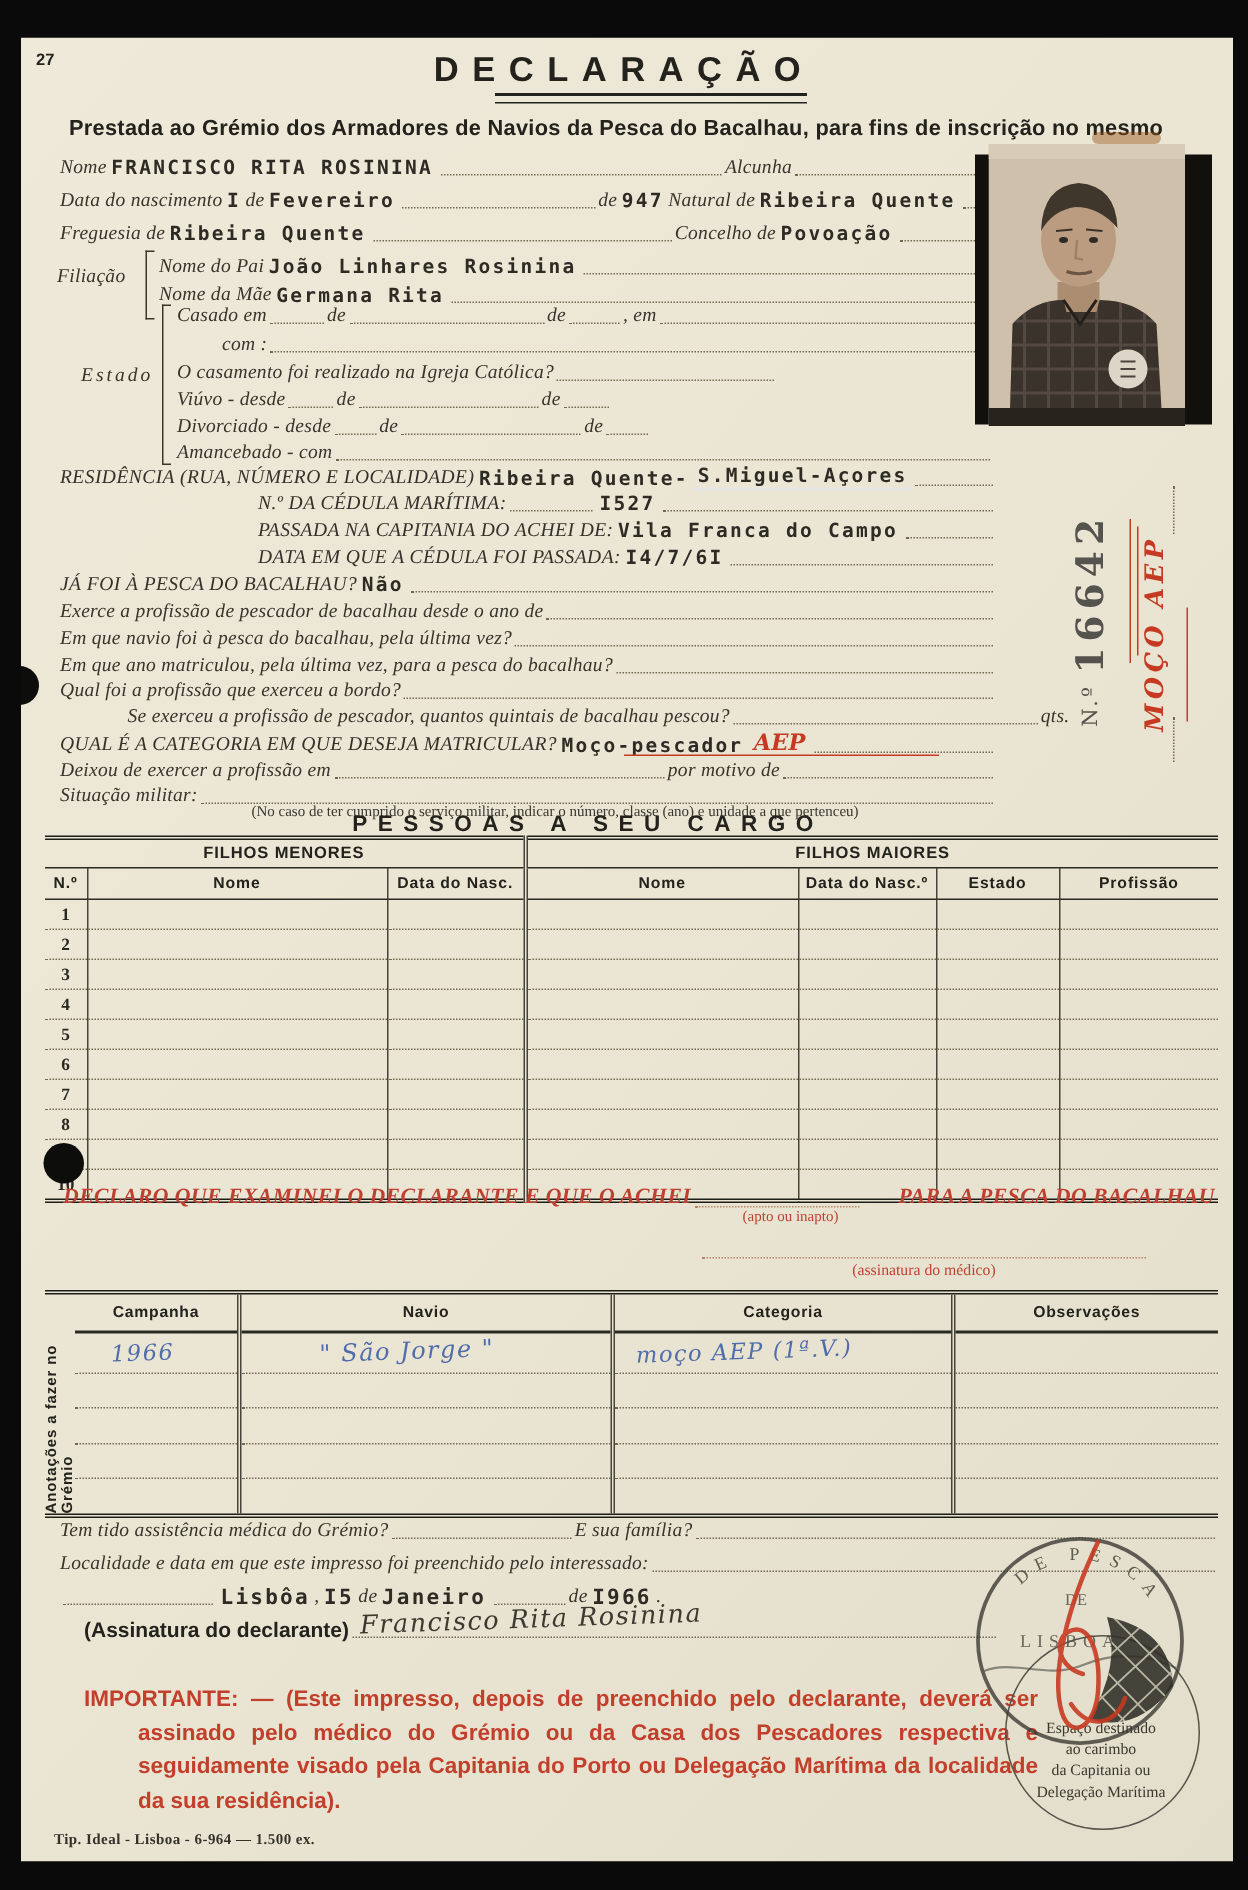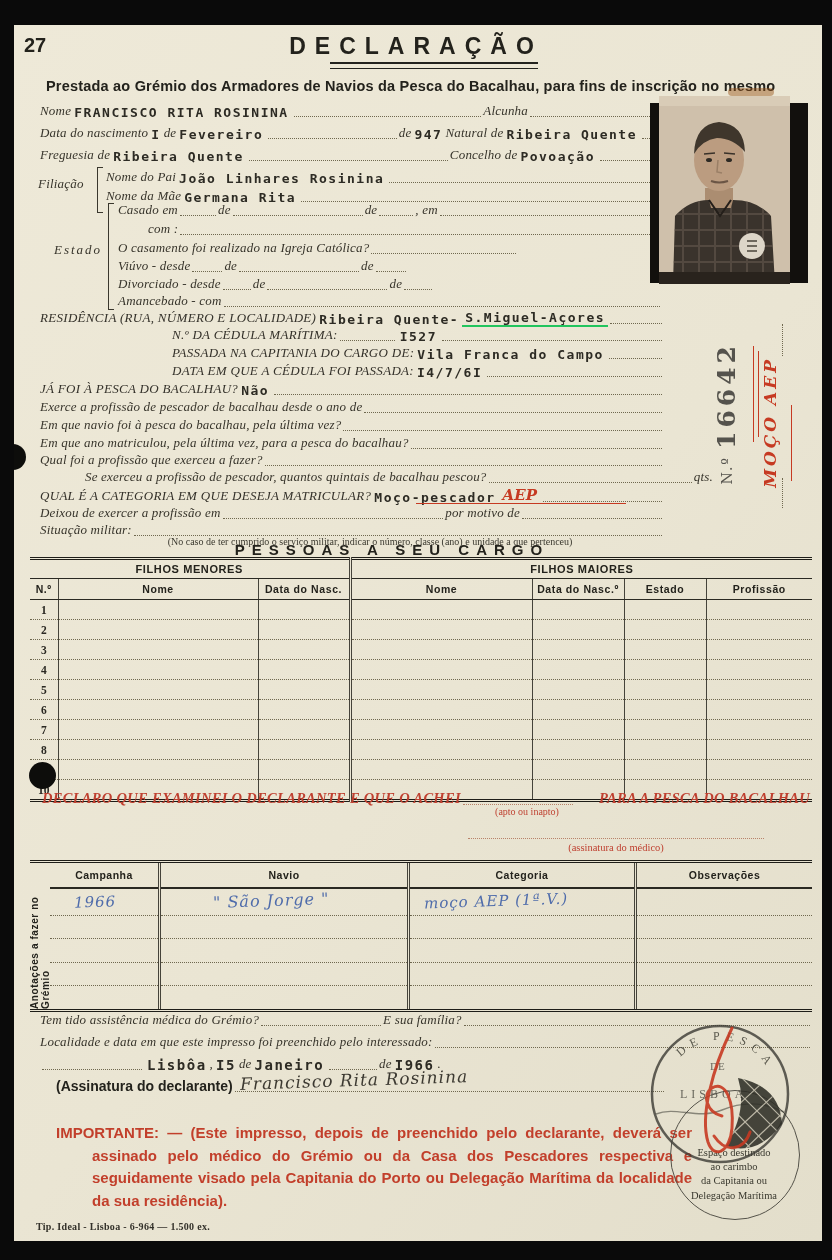--- a/index.html
+++ b/index.html
@@ -53,21 +53,21 @@
 <div id="paper"></div>
 
 <div class="bar" style="left:0;top:0;width:832px;height:25px;"></div>
 <div class="bar" style="left:0;top:0;width:14px;height:1260px;"></div>
 <div class="bar" style="left:822px;top:0;width:10px;height:1260px;"></div>
 <div class="bar" style="left:0;top:1241px;width:832px;height:19px;"></div>
 
 <div style="position:absolute;left:0px;top:444px;width:26px;height:26px;border-radius:50%;background:#0d0d0b;z-index:3;"></div>
 <div style="position:absolute;left:29px;top:762px;width:27px;height:27px;border-radius:50%;background:#0d0d0b;z-index:3;"></div>
 
-<div class="sb" style="position:absolute;left:24px;top:34px;font-size:20px;z-index:2;">27</div>
+<div class="sb" style="position:absolute;left:24px;top:34px;font-size:11px;z-index:2;">27</div>
 <div class="sb" style="position:absolute;left:0;top:33px;width:832px;text-align:center;font-size:23px;letter-spacing:9px;z-index:2;">DECLARAÇÃO</div>
 <div style="position:absolute;left:330px;top:62px;width:208px;height:4px;border-top:2px solid #23231e;border-bottom:1px solid #23231e;z-index:2;"></div>
 <div class="sb" style="position:absolute;left:46px;top:78px;font-size:14.5px;letter-spacing:0.2px;z-index:2;">Prestada ao Grémio dos Armadores de Navios da Pesca do Bacalhau, para fins de inscrição no mesmo</div>
 
 <div class="ln" style="left:40px;top:103px;width:622px;">
   <span class="il">Nome</span>
   <span class="tw">FRANCISCO RITA ROSININA</span>
   <span class="dots"></span>
   <span class="il">Alcunha</span>
   <span class="dg" style="width:130px;"></span>
@@ -147,31 +147,31 @@
   <span class="dg" style="width:28px;"></span>
 </div>
 <div class="ln" style="left:118px;top:293px;width:544px;">
   <span class="il">Amancebado - com</span>
   <span class="dots"></span>
 </div>
 
 <div class="ln" style="left:40px;top:309px;width:624px;">
   <span class="ilc">RESIDÊNCIA (RUA, NÚMERO E LOCALIDADE)</span>
   <span class="tw">Ribeira Quente-</span>
-  <span class="tw" style="border-bottom:2px solid #22c55e;">S.Miguel-Açores</span>
+  <span class="tw" style="border-bottom:2px solid #e5e5e5;">S.Miguel-Açores</span>
   <span class="dots"></span>
 </div>
 <div class="ln" style="left:172px;top:327px;width:492px;">
   <span class="ilc">N.º DA CÉDULA MARÍTIMA:</span>
   <span class="dg" style="width:55px;"></span>
   <span class="tw">I527</span>
   <span class="dots"></span>
 </div>
 <div class="ln" style="left:172px;top:345px;width:492px;">
-  <span class="ilc">PASSADA NA CAPITANIA DO CARGO DE:</span>
+  <span class="ilc">PASSADA NA CAPITANIA DO ACHEI DE:</span>
   <span class="tw">Vila Franca do Campo</span>
   <span class="dots"></span>
 </div>
 <div class="ln" style="left:172px;top:363px;width:492px;">
   <span class="ilc">DATA EM QUE A CÉDULA FOI PASSADA:</span>
   <span class="tw">I4/7/6I</span>
   <span class="dots"></span>
 </div>
 <div class="ln" style="left:40px;top:381px;width:624px;">
   <span class="ilc">JÁ FOI À PESCA DO BACALHAU?</span>
@@ -185,21 +185,21 @@
 </div>
 <div class="ln" style="left:40px;top:417px;width:624px;">
   <span class="il">Em que navio foi à pesca do bacalhau, pela última vez?</span>
     <span class="dots"></span>
 </div>
 <div class="ln" style="left:40px;top:435px;width:624px;">
   <span class="il">Em que ano matriculou, pela última vez, para a pesca do bacalhau?</span>
     <span class="dots"></span>
 </div>
 <div class="ln" style="left:40px;top:452px;width:624px;">
-  <span class="il">Qual foi a profissão que exerceu a fazer?</span>
+  <span class="il">Qual foi a profissão que exerceu a bordo?</span>
     <span class="dots"></span>
 </div>
 <div class="ln" style="left:40px;top:469px;width:628px;margin-left:45px;">
   <span class="il">Se exerceu a profissão de pescador, quantos quintais de bacalhau pescou?</span>
   <span class="dots"></span>
   <span class="il">qts.</span>
 </div>
 <div class="ln" style="left:40px;top:486px;width:624px;">
   <span class="ilc">QUAL É A CATEGORIA EM QUE DESEJA MATRICULAR?</span>
   <span class="tw">Moço-pescador</span>

